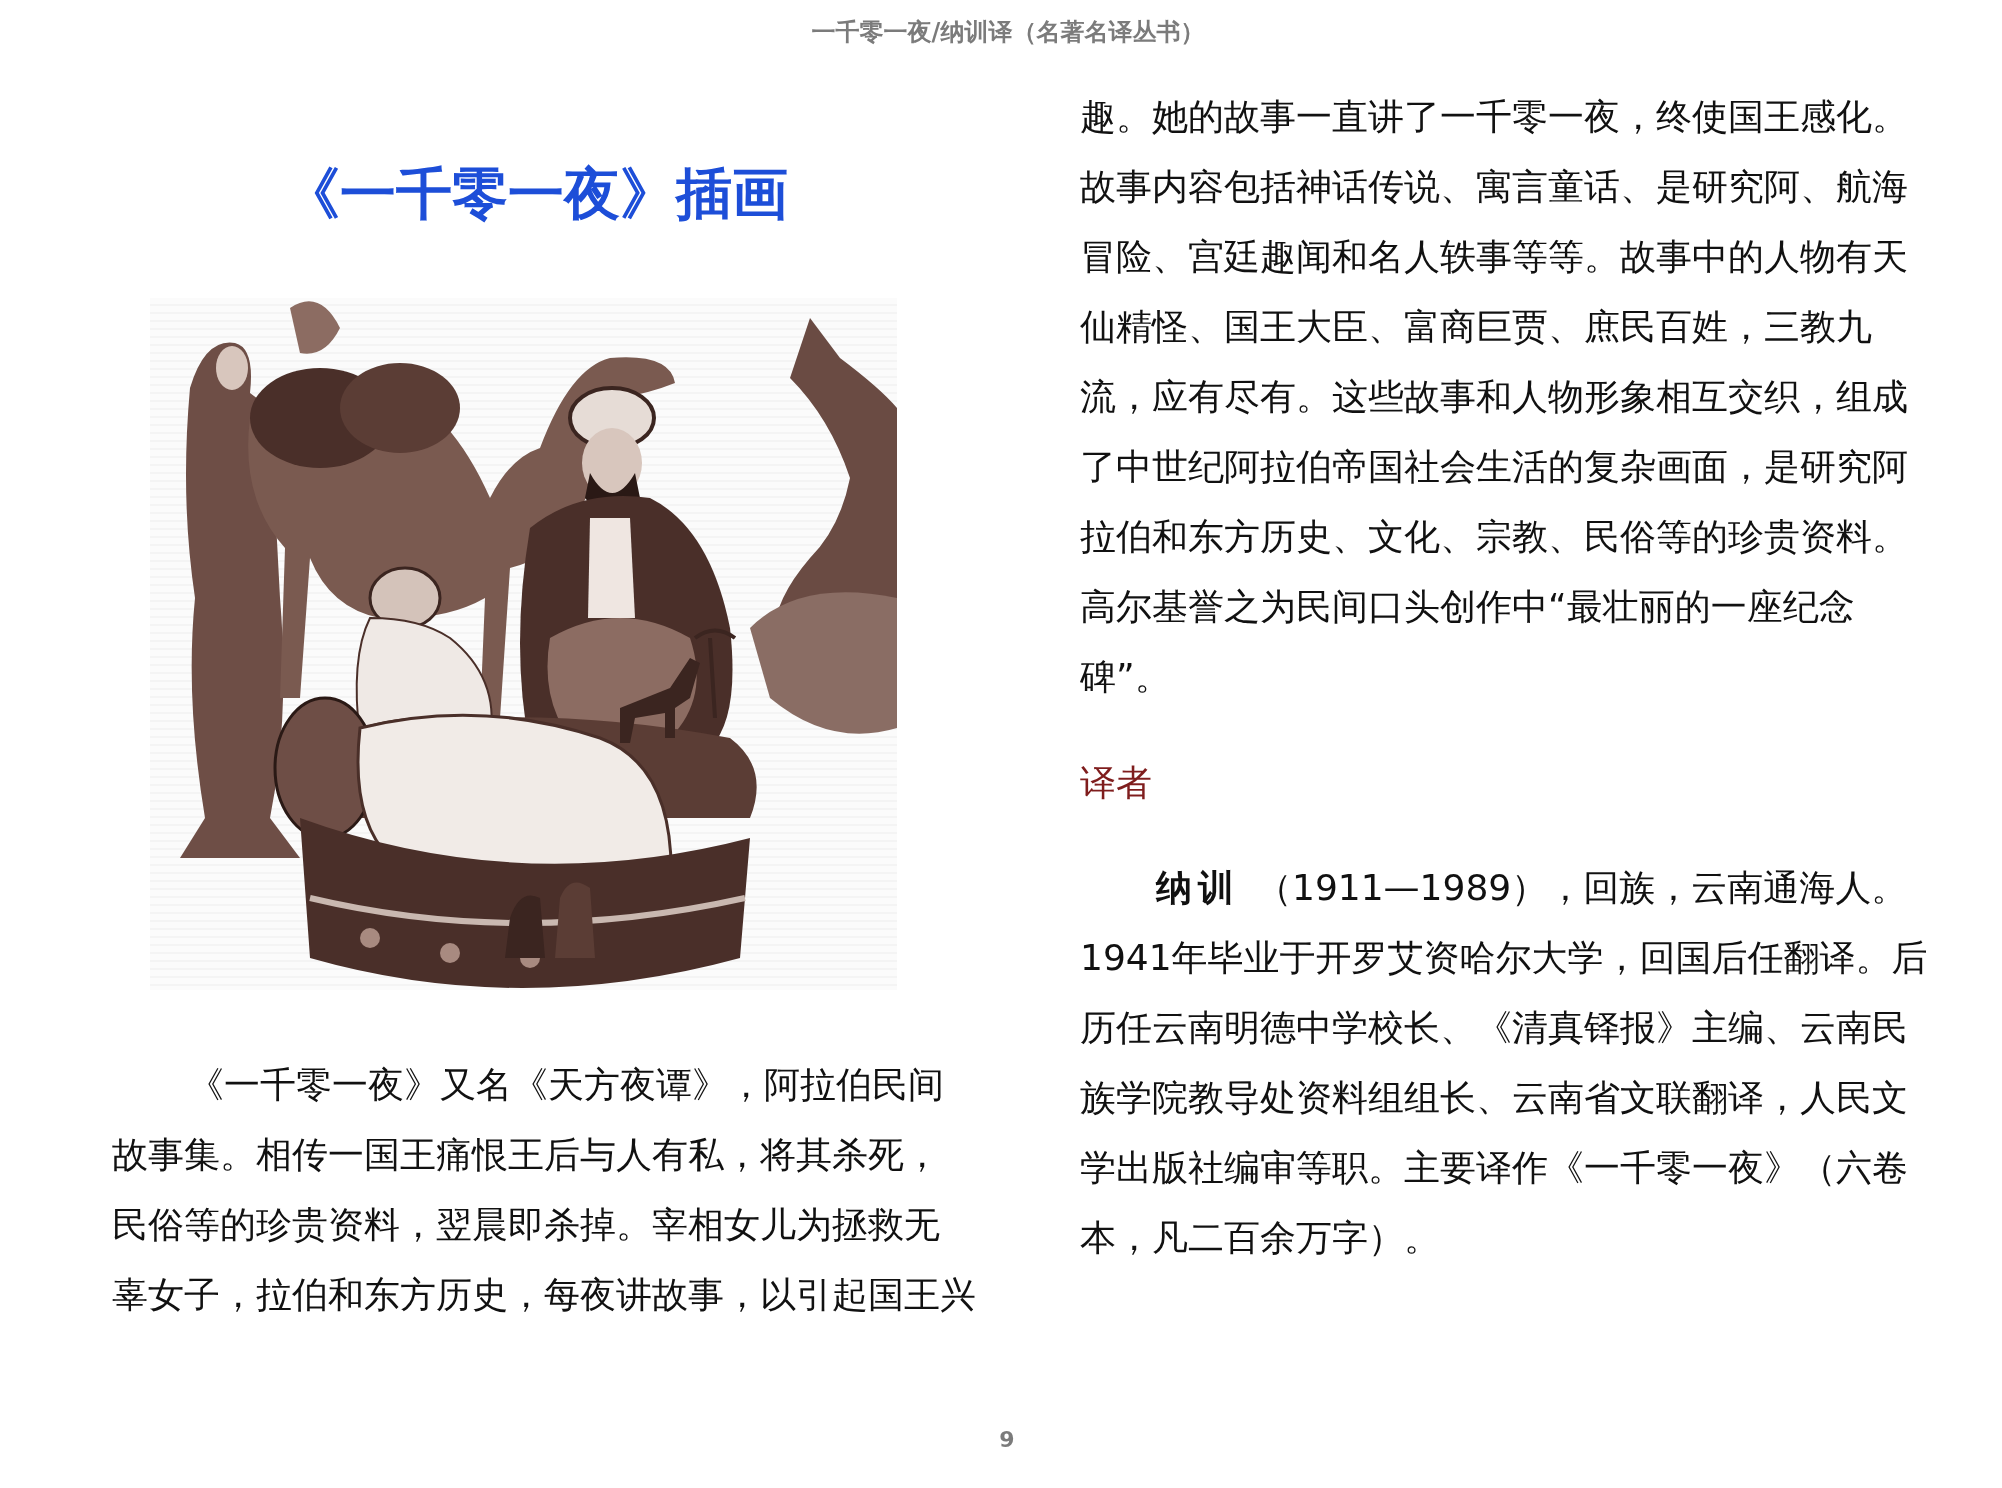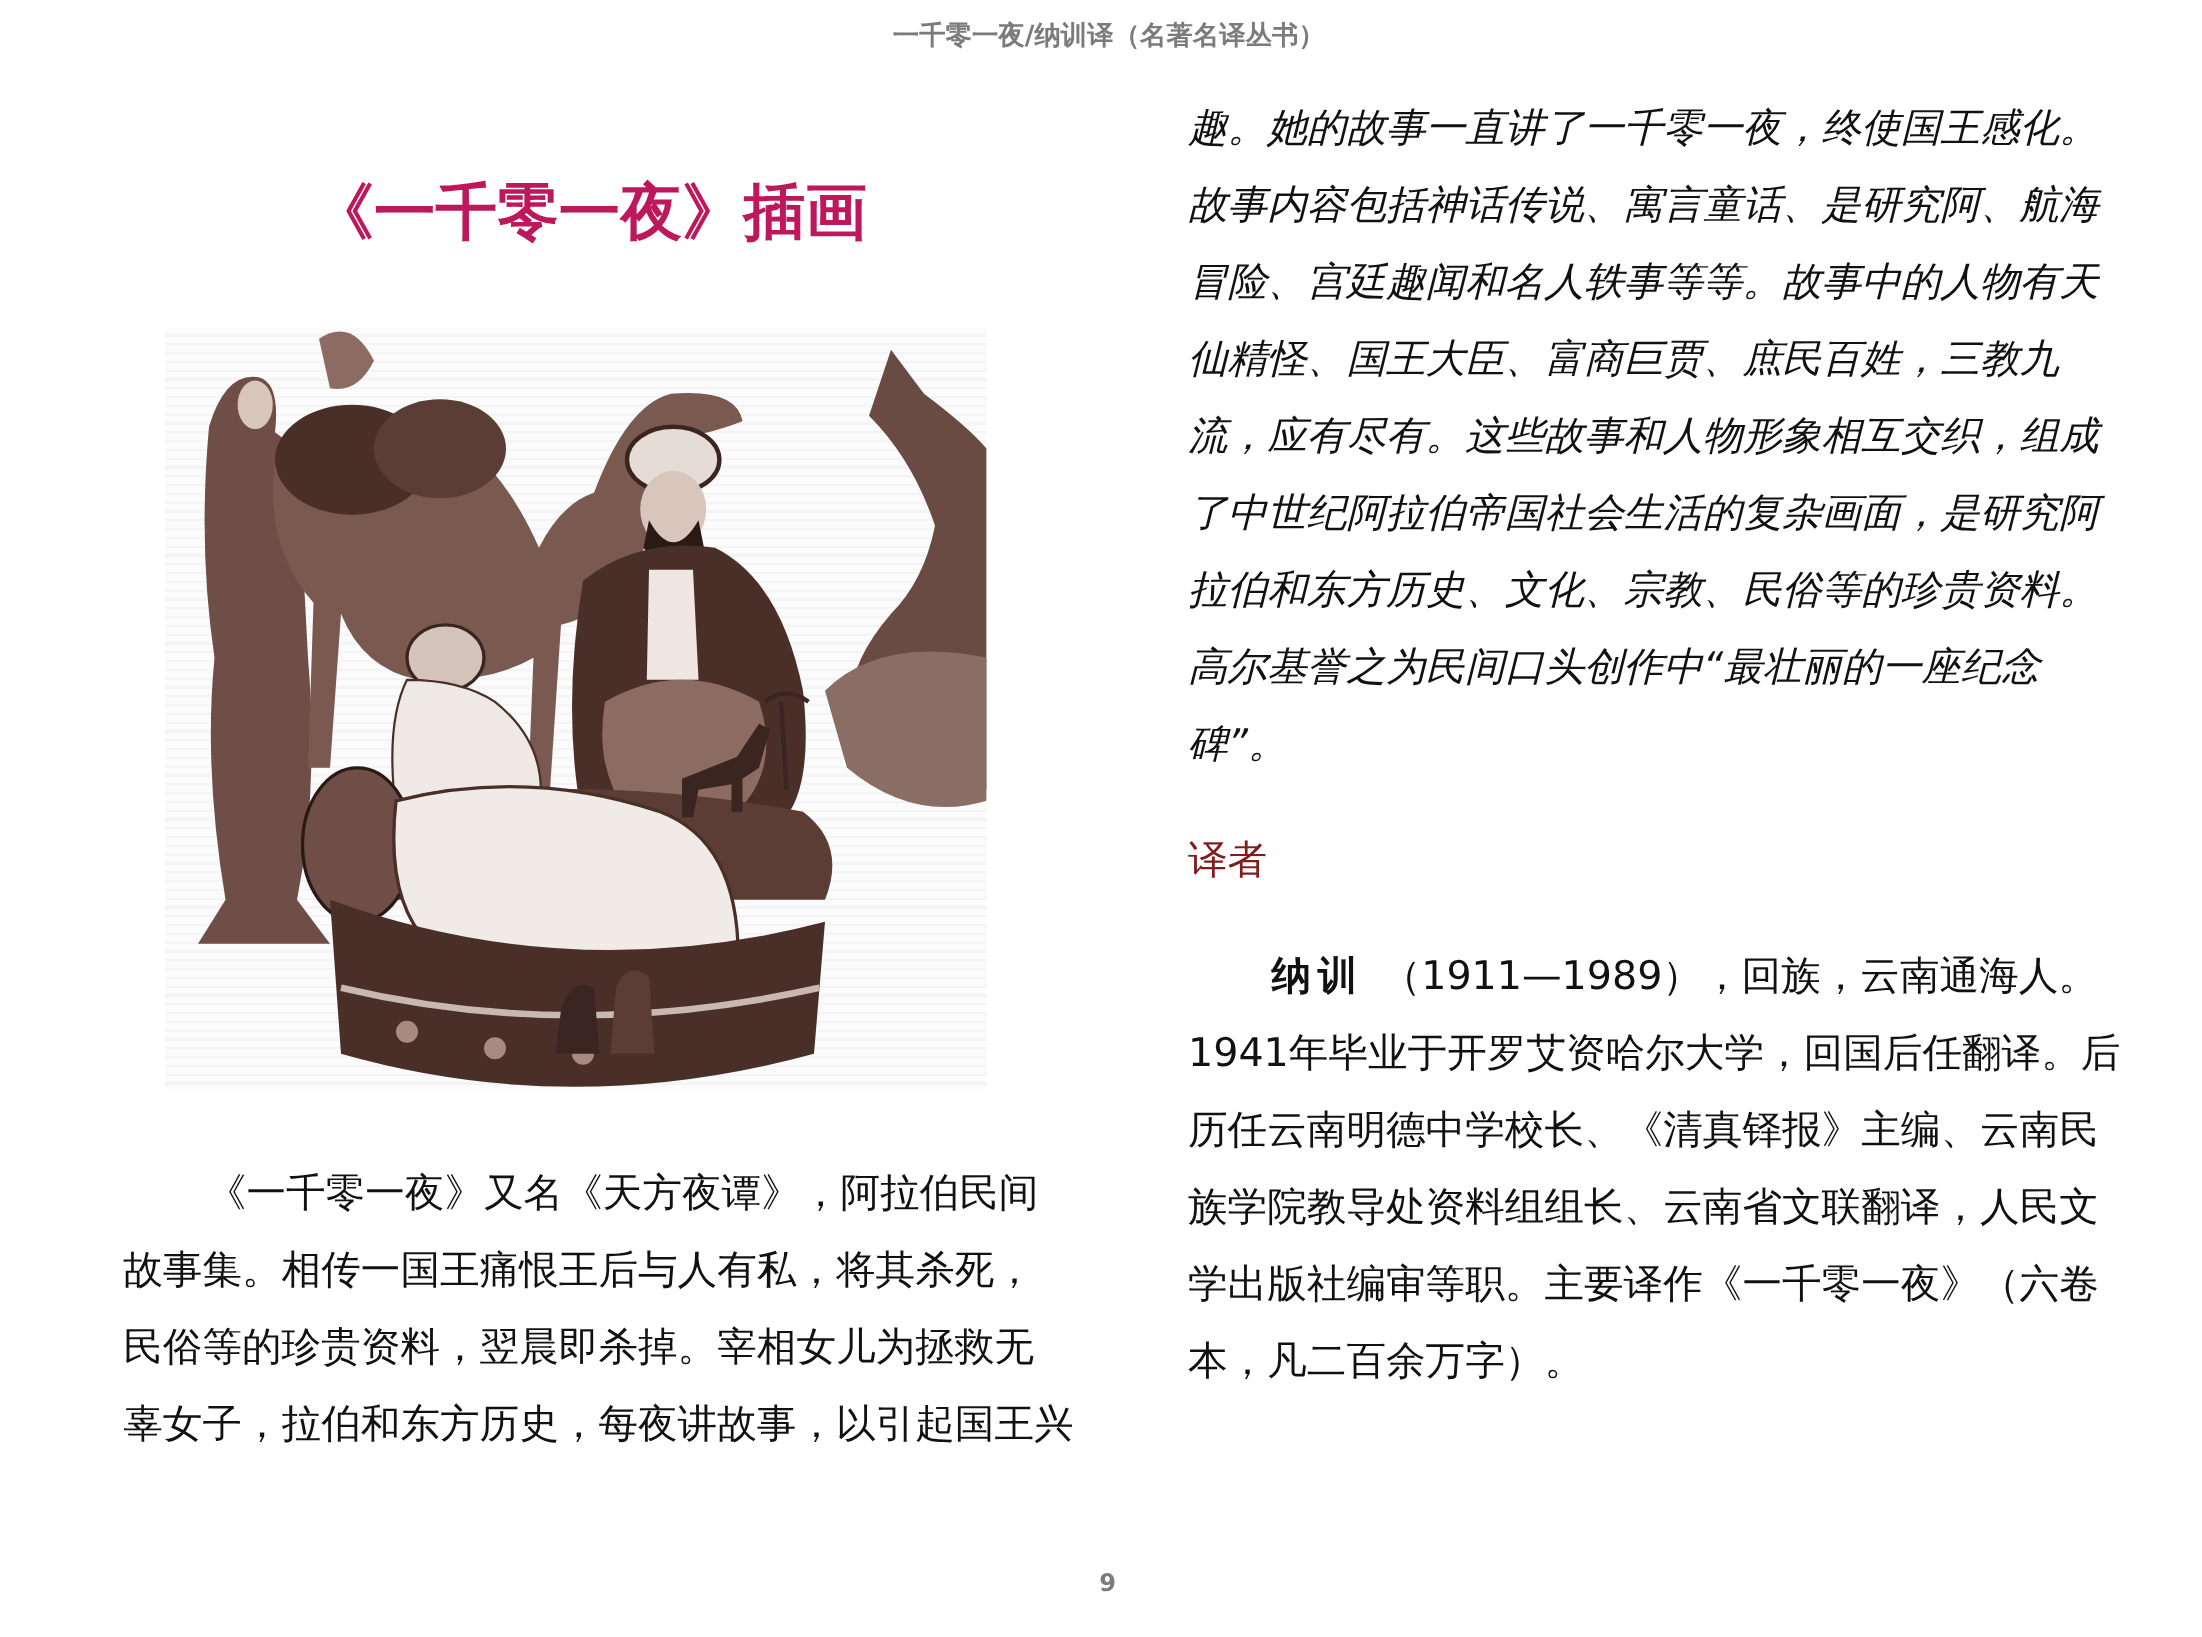--- a/index.html
+++ b/index.html
@@ -36,21 +36,21 @@
 
   .plate-title {
     position: absolute;
     left: 0;
     top: 152px;
     width: 848px;
     text-align: center;
     font-size: 56px;
     line-height: 84px;
     font-weight: bold;
-    color: #be185d;
+    color: #1d4ed8;
   }
   .illustration {
     position: absolute;
     left: 38px;
     top: 298px;
     width: 747px;
     height: 692px;
     background: repeating-linear-gradient(180deg, #fbfbfb 0px, #fbfbfb 6px, #f4f4f4 6px, #f4f4f4 8px);
     overflow: hidden;
   }
@@ -62,21 +62,21 @@
     width: 860px;
     font-size: 36px;
     line-height: 70px;
     color: #111111;
     white-space: nowrap;
   }
   .text-line { display: block; height: 70px; }
   .indent { padding-left: 76px; }
 
   .left-para { top: 1050px; }
-  .right-para { top: 82px; font-style: italic; }
+  .right-para { top: 82px; }
 
   .section-heading {
     position: absolute;
     left: 0;
     top: 748px;
     font-size: 36px;
     line-height: 70px;
     font-weight: normal;
     color: #7f1d1d;
   }

